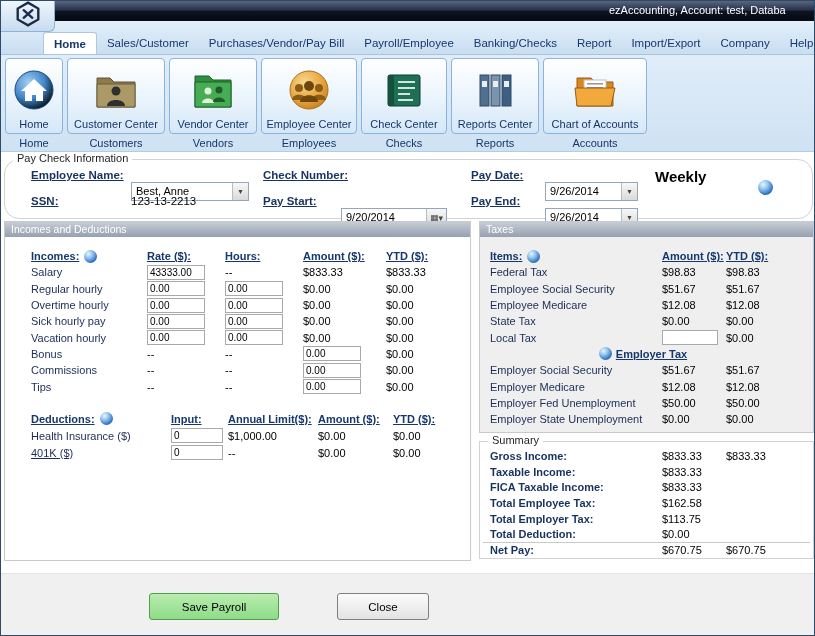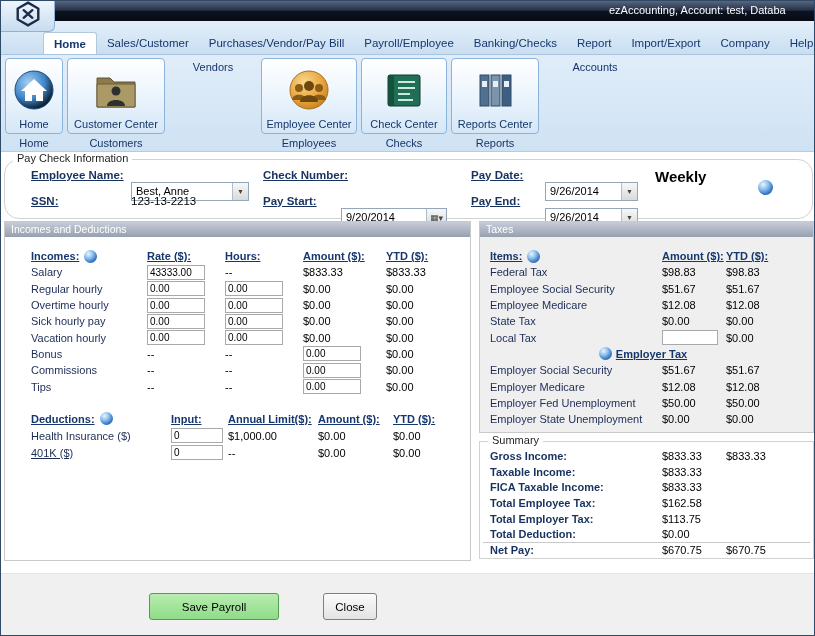--- a/index.html
+++ b/index.html
@@ -80,21 +80,21 @@
   .gin.sm { width:52px; }
   .gin.w56 { width:56px; }
   .ctr { grid-column:1 / 4; display:flex; justify-content:center; align-items:center; gap:4px; }
   .sum-lbl { font-weight:bold; color:#17325f; white-space:nowrap; }
   .sum-div { position:absolute; left:3px; right:3px; top:100px; border-top:1px solid #c9c9c9; }
 
   .pushbtn { position:absolute; top:592px; height:27px; border:1px solid #7f7f7f; border-radius:3px;
     background:linear-gradient(#fbfbfb,#e3e3e3); font-family:inherit; font-size:11.5px; color:#000; cursor:pointer; }
   #btn-calc { left:24px; width:114px; }
   #btn-save { left:148px; width:130px; background:linear-gradient(#b9ecaf,#8edc88); border-color:#4f9f4f; }
-  #btn-close { left:322px; width:54px; }
+  #btn-close { left:336px; width:92px; }
 </style>
 </head>
 <body>
 
 <div class="window">
 
   <div class="titlebar">
     <div class="wtitle">ezAccounting, Account: test, Databa</div>
   </div>
 
@@ -152,20 +152,33 @@
             <circle cx="23" cy="24" r="4.5" fill="#2f2f2f"></circle>
             <path d="M14 39 c0-8 18-8 18 0 z" fill="#2f2f2f"></path>
           </svg>
         </span>
         <span class="tlabel">Customer Center</span>
       </div>
       <div class="tsub">Customers</div>
     </div>
 
     <div class="tool" style="width:88px">
+      <div class="toolbtn">
+        <span class="ticon">
+          <svg width="46" height="46" viewBox="0 0 46 46">
+            <path d="M5 9 h14 l4 4 h18 v27 H5 z" fill="#2f8f3e" stroke="#1c6128"></path>
+            <path d="M5 15 h36 v25 H5 z" fill="#46ad55" stroke="#1c6128"></path>
+            <circle cx="18" cy="24" r="3.5" fill="#dff0d8"></circle>
+            <path d="M12 36 c0-6 12-6 12 0 z" fill="#dff0d8"></path>
+            <circle cx="29" cy="23" r="3.5" fill="#1e5c2a"></circle>
+            <path d="M23 35 c0-6 12-6 12 0 z" fill="#1e5c2a"></path>
+          </svg>
+        </span>
+        <span class="tlabel">Vendor Center</span>
+      </div>
       <div class="tsub">Vendors</div>
     </div>
 
     <div class="tool" style="width:96px">
       <div class="toolbtn">
         <span class="ticon">
           <svg width="46" height="46" viewBox="0 0 46 46">
             <defs>
                 <radialGradient id="g-emp" cx="38%" cy="30%" r="80%">
               <stop offset="0" stop-color="#f8d98e"></stop>
@@ -215,20 +228,32 @@
             <rect x="21" y="14" width="5" height="6" fill="#e8eef4"></rect>
             <rect x="32" y="14" width="5" height="6" fill="#e8eef4"></rect>
           </svg>
         </span>
         <span class="tlabel">Reports Center</span>
       </div>
       <div class="tsub">Reports</div>
     </div>
 
     <div class="tool" style="width:104px">
+      <div class="toolbtn">
+        <span class="ticon">
+          <svg width="46" height="46" viewBox="0 0 46 46">
+            <path d="M5 11 h14 l4 4 h18 v24 H5 z" fill="#d9871f" stroke="#9a5d12"></path>
+            <rect x="12" y="13" width="22" height="15" fill="#fff" stroke="#c0c0c0"></rect>
+            <rect x="15" y="16" width="16" height="1.6" fill="#9a9a9a"></rect>
+            <rect x="15" y="20" width="16" height="1.6" fill="#9a9a9a"></rect>
+            <path d="M3 21 h40 l-4 18 H5 z" fill="#f2a93b" stroke="#9a5d12"></path>
+          </svg>
+        </span>
+        <span class="tlabel">Chart of Accounts</span>
+      </div>
       <div class="tsub">Accounts</div>
     </div>
 
   </div>
 
   <div class="main-bg"></div>
   <div class="footer-bg"></div>
 
   <div class="groupbox" id="pcinfo">
     <span class="legend">Pay Check Information</span>

